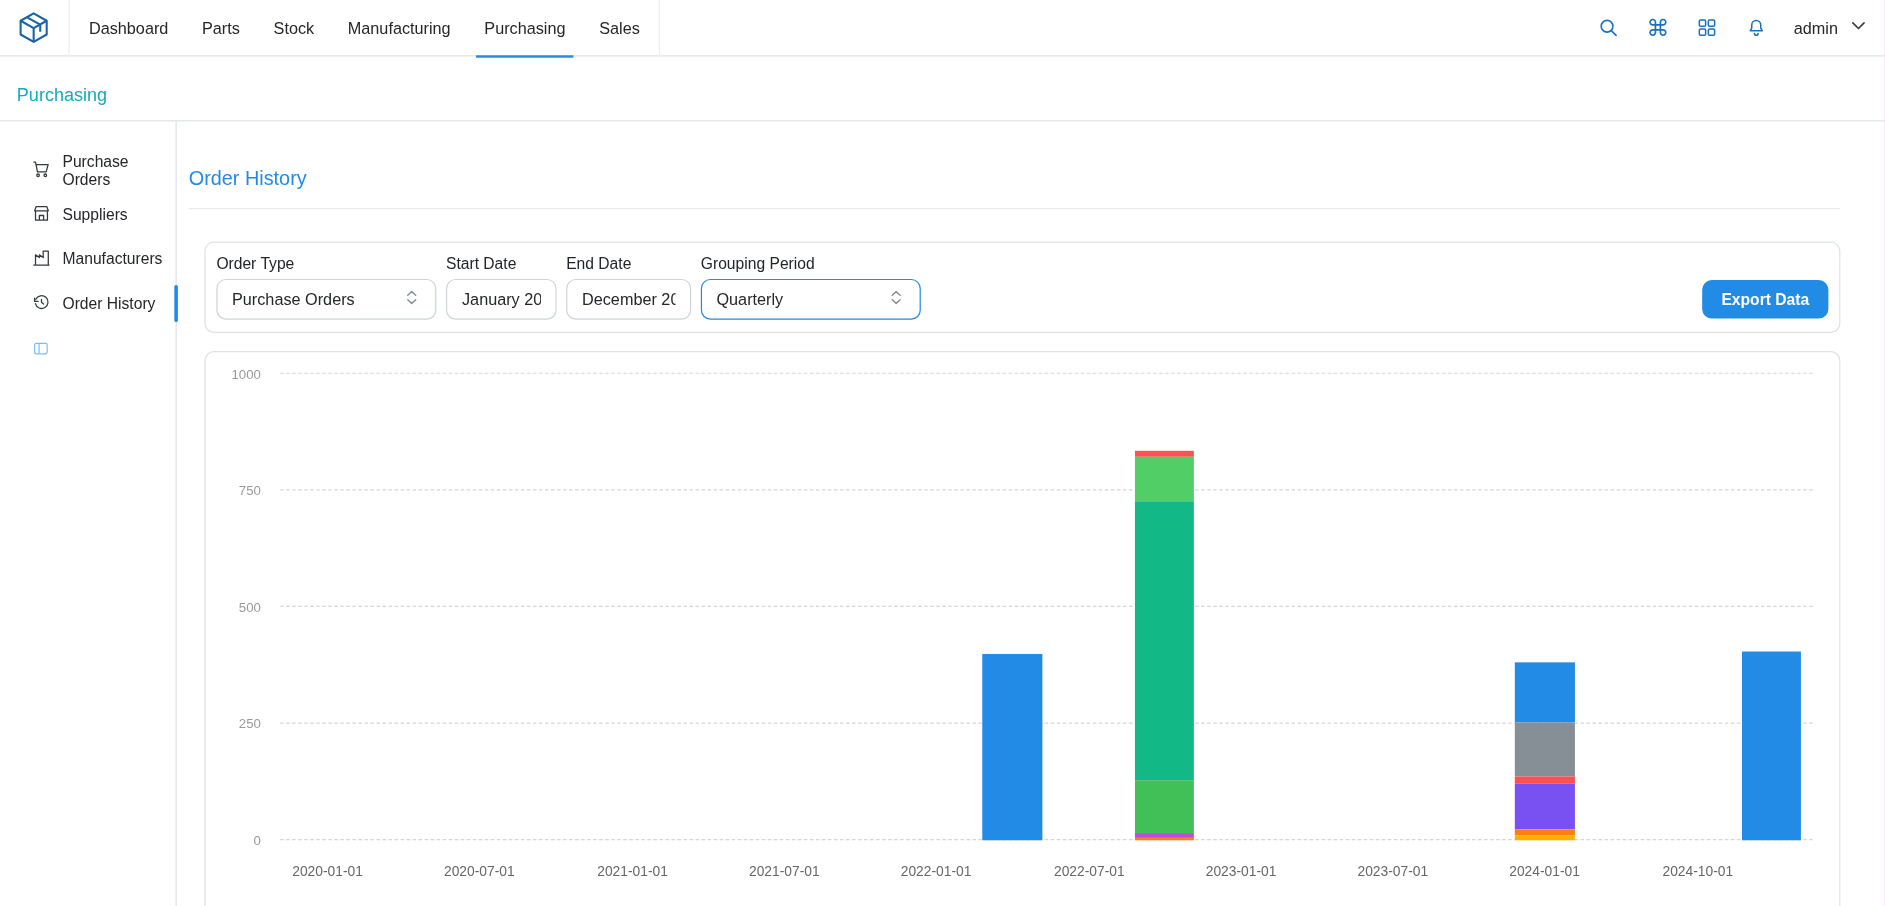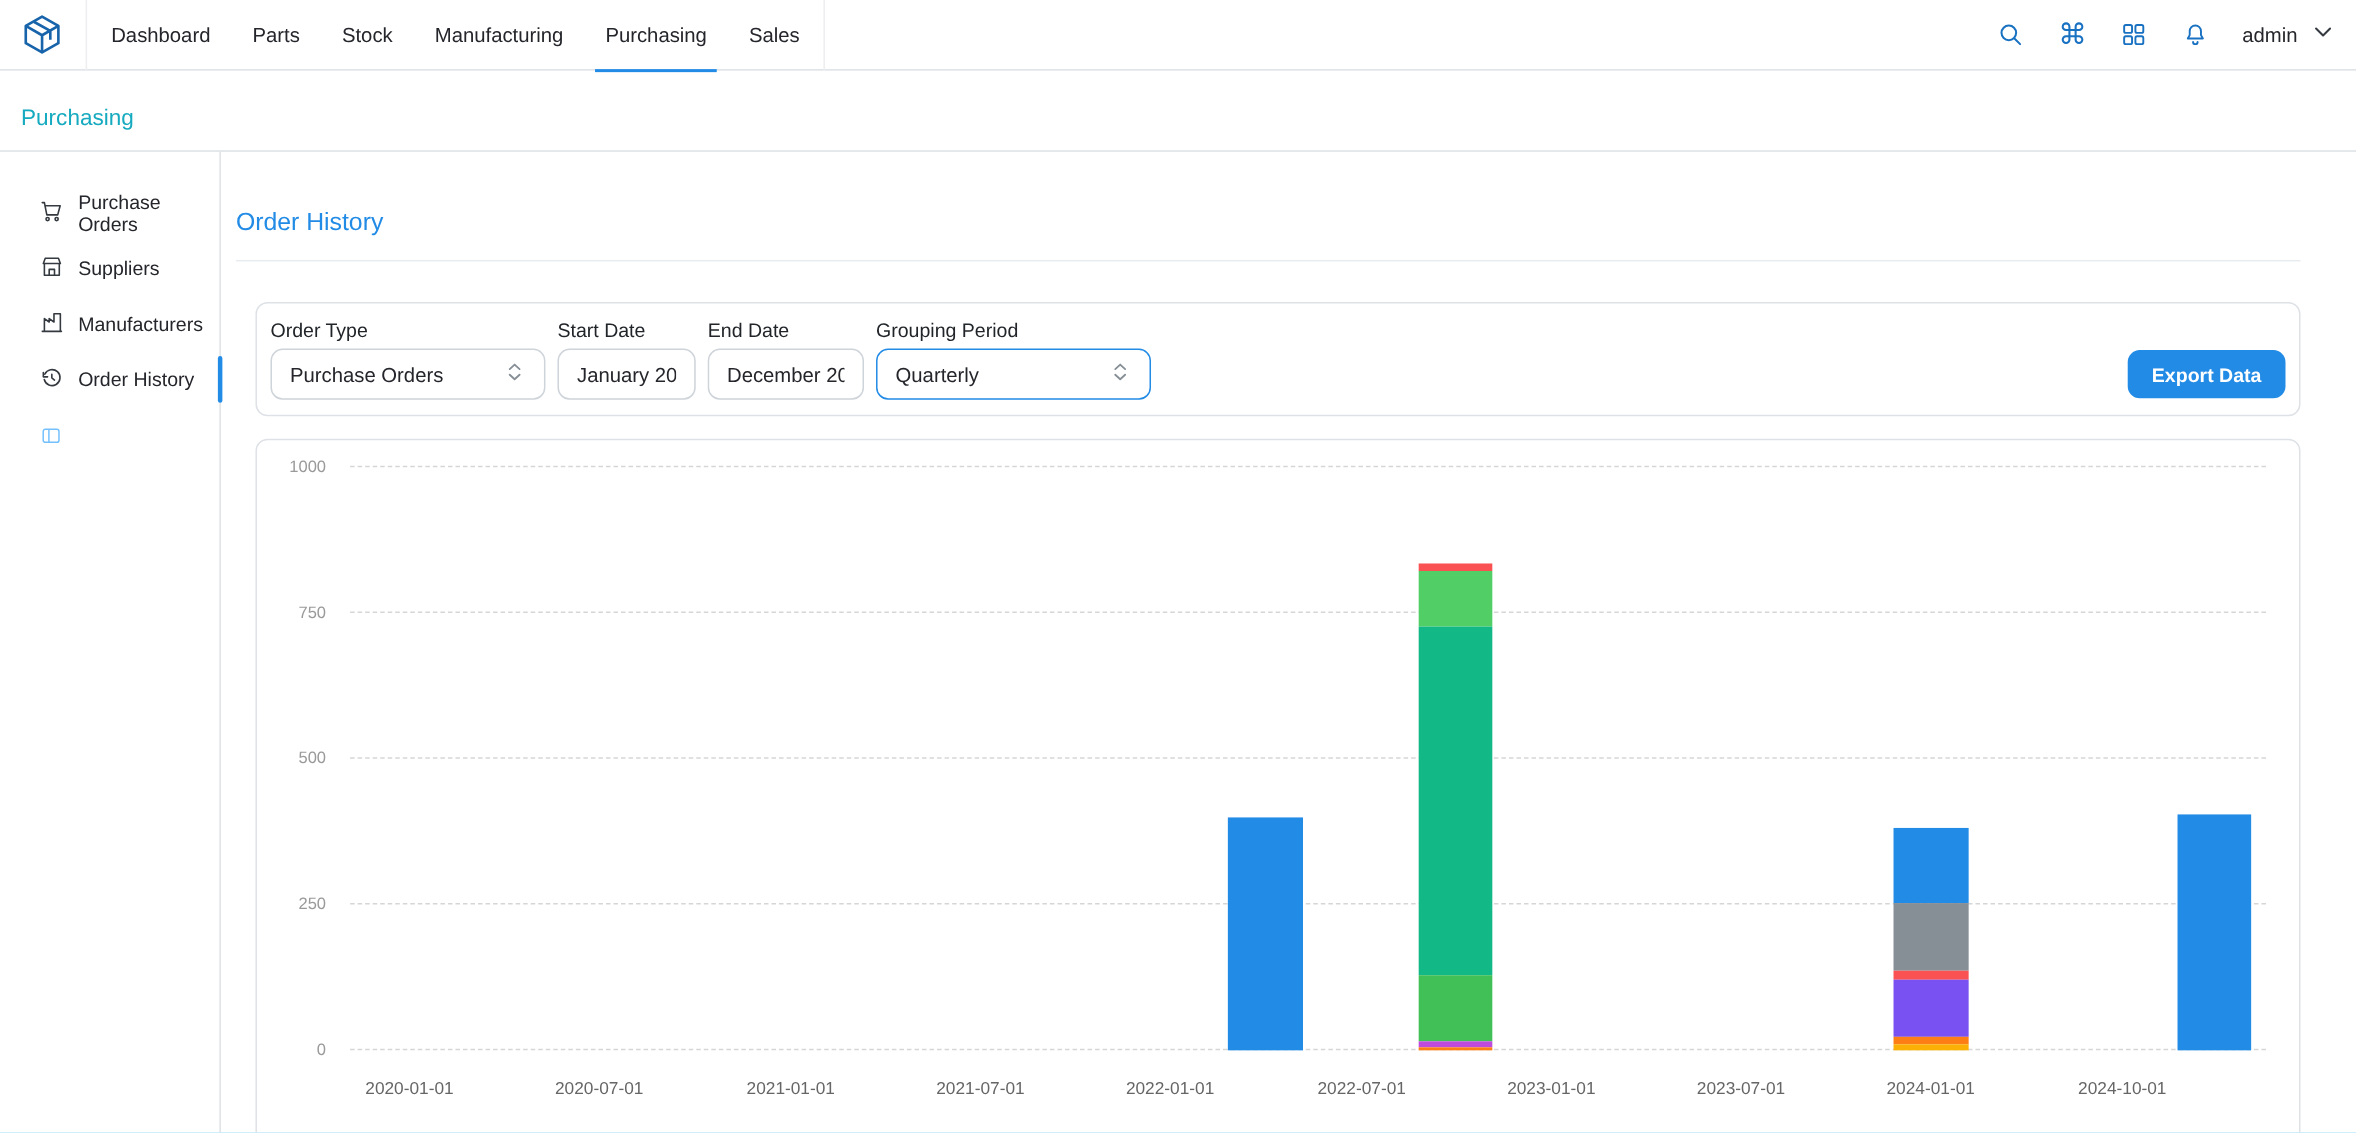--- a/index.html
+++ b/index.html
@@ -1,18 +1,18 @@
 <!DOCTYPE html>
 <html><head>
 <meta charset="utf-8">
 <style>
   * { margin:0; padding:0; box-sizing:border-box; }
   html,body { background:#fff; }
   body { font-family:"Liberation Sans", sans-serif; width:1885px; height:906px; overflow:hidden; }
-  .viewport { width:1885px; height:906px; overflow:hidden; position:relative; background:#0ea5e9; }
+  .viewport { width:1885px; height:906px; overflow:hidden; position:relative; background:#d946ef; }
   .scale { width:1568px; height:754px; transform:scale(1.2021); transform-origin:0 0; background:#fff; }
 
   
   .navbar { height:47px; border-bottom:1px solid #dee2e6; display:flex; align-items:center; padding:0 14px; }
   .logo { width:28px; height:28px; display:flex; align-items:center; justify-content:center; margin-right:15px; }
   .tabs { display:flex; height:47px; border-left:1px solid #ededf0; border-right:1px solid #ededf0; padding:0 2px; }
   .tab { display:flex; align-items:center; padding:0 14px; font-size:13.5px; color:#25262b; cursor:pointer; position:relative; white-space:nowrap; }
   .tab.active::after { content:''; position:absolute; left:7px; right:7px; bottom:-1px; height:2px; background:#228be6; }
   .nav-right { margin-left:auto; display:flex; align-items:center; gap:21px; }
   .icon-btn { display:flex; align-items:center; justify-content:center; width:20px; height:20px; cursor:pointer; background:none; border:none; }

